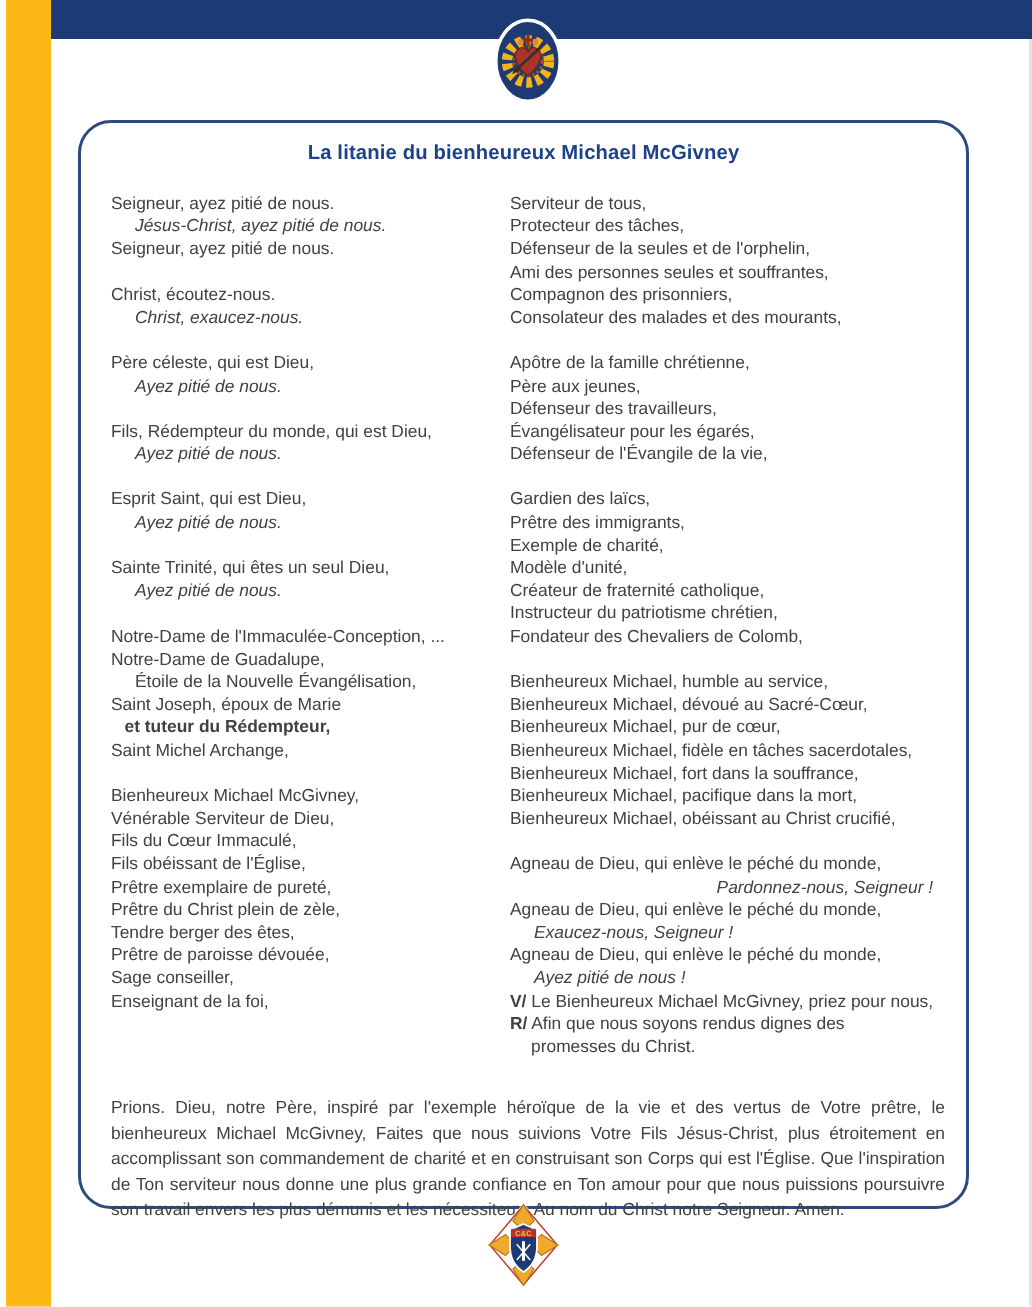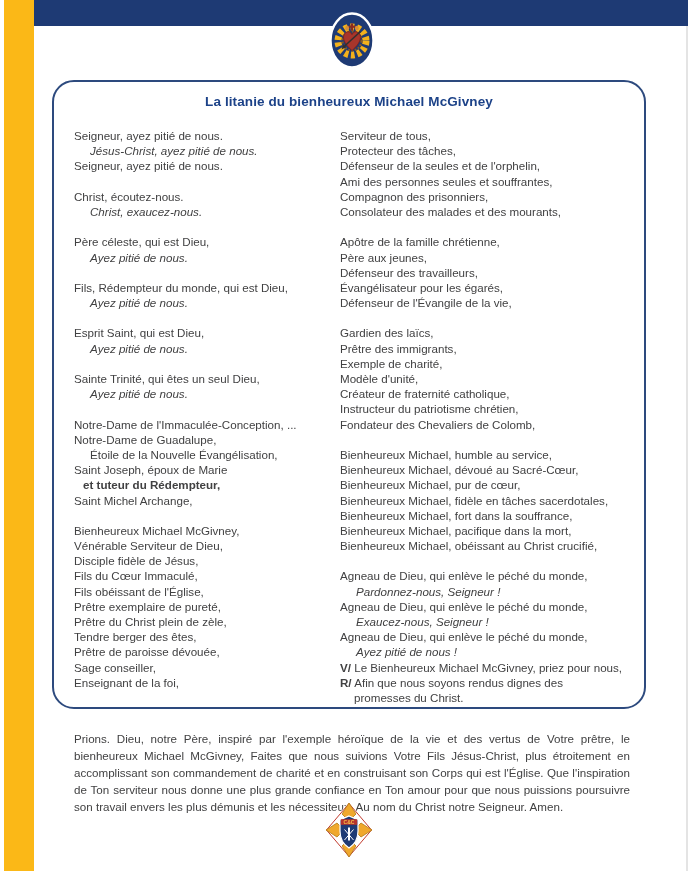--- a/index.html
+++ b/index.html
@@ -4,21 +4,21 @@
 <style>
   html,body{margin:0;padding:0;}
   body{
     width:688px;height:871px;position:relative;background:#ffffff;overflow:hidden;
     font-family:"Liberation Sans",sans-serif;
   }
   .gold-stripe{position:absolute;left:4px;top:0;width:30px;height:871px;background:var(--gold,#FBB817);}
   .top-band{position:absolute;left:34px;right:0;top:0;height:26px;background:var(--navy,#1E3A74);}
   .edge-line{position:absolute;right:0;top:26px;bottom:0;width:2px;background:#e4e4e4;}
   .card{
-    position:absolute;left:52px;top:80px;width:594px;height:629px;box-sizing:border-box;
+    position:absolute;left:52px;top:80px;width:594px;height:726px;box-sizing:border-box;
     border:2px solid var(--border,#2D4A7E);border-radius:22px;background:#fff;
   }
   .title{
     position:absolute;left:0;right:0;top:12px;margin:0;text-align:center;
     font-size:13.5px;font-weight:bold;color:var(--titleblue,#1C4288);letter-spacing:.1px;
   }
   .col{
     position:absolute;top:46px;font-size:11.6px;line-height:15.2px;
     color:var(--text,#414142);white-space:nowrap;
   }
@@ -66,21 +66,20 @@
       <div class="line">&nbsp;</div>
       <div class="line"><span>Notre-Dame de l'Immaculée-Conception, ...</span></div>
       <div class="line"><span>Notre-Dame de Guadalupe,</span></div>
       <div class="line" style="padding-left: 16px;"><span>Étoile de la Nouvelle Évangélisation,</span></div>
       <div class="line"><span>Saint Joseph, époux de Marie</span></div>
       <div class="line" style="padding-left: 9px; font-weight: bold;"><span>et tuteur du Rédempteur,</span></div>
       <div class="line"><span>Saint Michel Archange,</span></div>
       <div class="line">&nbsp;</div>
       <div class="line"><span>Bienheureux Michael McGivney,</span></div>
       <div class="line"><span>Vénérable Serviteur de Dieu,</span></div>
-      <div class="line"><span>Disciple fidèle de Jésus,</span></div>
       <div class="line"><span>Fils du Cœur Immaculé,</span></div>
       <div class="line"><span>Fils obéissant de l'Église,</span></div>
       <div class="line"><span>Prêtre exemplaire de pureté,</span></div>
       <div class="line"><span>Prêtre du Christ plein de zèle,</span></div>
       <div class="line"><span>Tendre berger des êtes,</span></div>
       <div class="line"><span>Prêtre de paroisse dévouée,</span></div>
       <div class="line"><span>Sage conseiller,</span></div>
       <div class="line"><span>Enseignant de la foi,</span></div>
     </div>
   <div class="col col-right">
@@ -107,21 +106,21 @@
       <div class="line">&nbsp;</div>
       <div class="line"><span>Bienheureux Michael, humble au service,</span></div>
       <div class="line"><span>Bienheureux Michael, dévoué au Sacré-Cœur,</span></div>
       <div class="line"><span>Bienheureux Michael, pur de cœur,</span></div>
       <div class="line"><span>Bienheureux Michael, fidèle en tâches sacerdotales,</span></div>
       <div class="line"><span>Bienheureux Michael, fort dans la souffrance,</span></div>
       <div class="line"><span>Bienheureux Michael, pacifique dans la mort,</span></div>
       <div class="line"><span>Bienheureux Michael, obéissant au Christ crucifié,</span></div>
       <div class="line">&nbsp;</div>
       <div class="line"><span>Agneau de Dieu, qui enlève le péché du monde,</span></div>
-      <div class="line" style="padding-left: 16px;"><span class="it">Pardonnez-nous, Seigneur !</span></div>
+      <div class="line" style="padding-left: 16px; text-align: right;"><span class="it">Pardonnez-nous, Seigneur !</span></div>
       <div class="line"><span>Agneau de Dieu, qui enlève le péché du monde,</span></div>
       <div class="line" style="padding-left: 16px;"><span class="it">Exaucez-nous, Seigneur !</span></div>
       <div class="line"><span>Agneau de Dieu, qui enlève le péché du monde,</span></div>
       <div class="line" style="padding-left: 16px;"><span class="it">Ayez pitié de nous !</span></div>
       <div class="line"><span class="bd">V/</span><span> Le Bienheureux Michael McGivney, priez pour nous,</span></div>
       <div class="line"><span class="bd">R/</span><span> Afin que nous soyons rendus dignes des</span></div>
       <div class="line" style="padding-left: 14px;"><span>promesses du Christ.</span></div>
     </div>
   <p class="prayer">Prions. Dieu, notre Père, inspiré par l'exemple héroïque de la vie et des vertus de Votre prêtre, le bienheureux Michael McGivney, Faites que nous suivions Votre Fils Jésus-Christ, plus étroitement en accomplissant son commandement de charité et en construisant son Corps qui est l'Église. Que l'inspiration de Ton serviteur nous donne une plus grande confiance en Ton amour pour que nous puissions poursuivre son travail envers les plus démunis et les nécessiteux. Au nom du Christ notre Seigneur. Amen.</p>
 </div>

